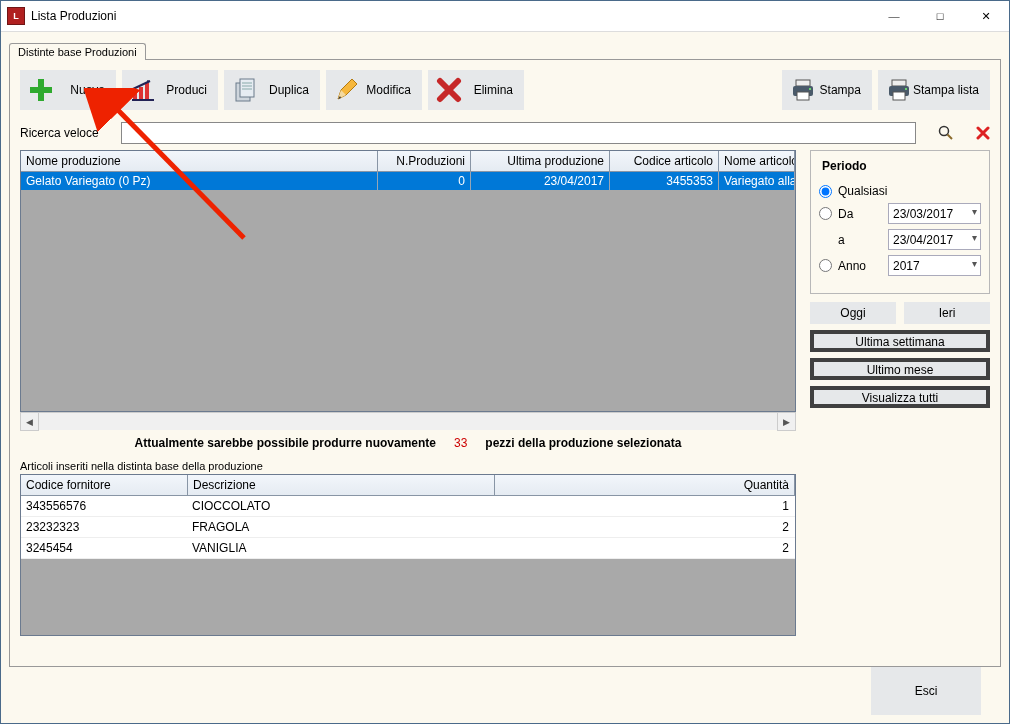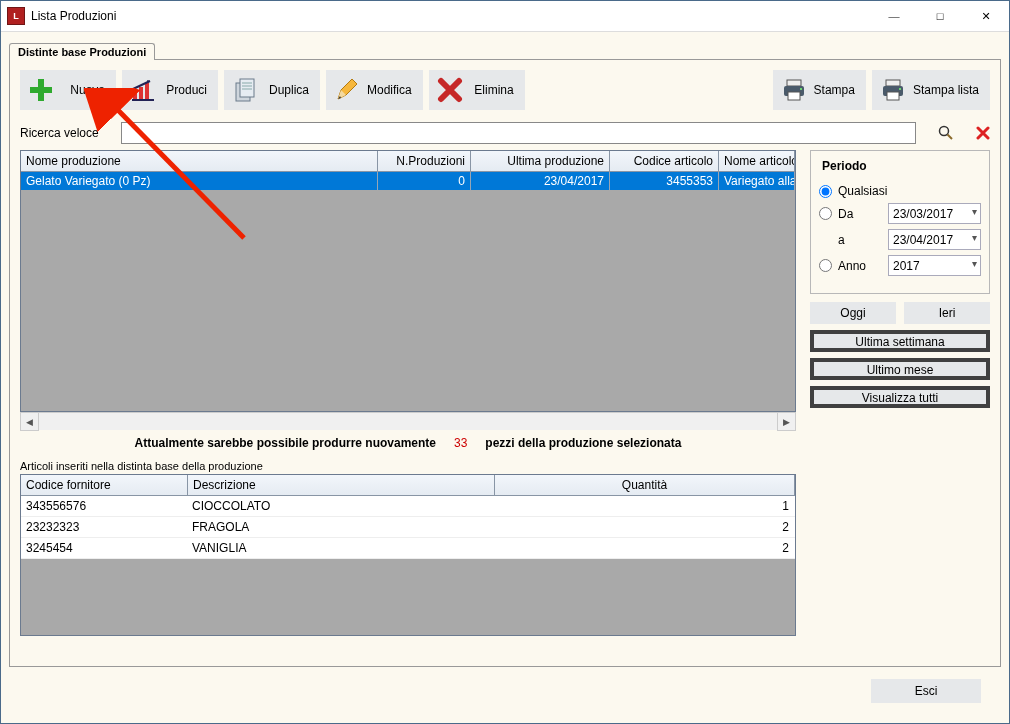--- a/index.html
+++ b/index.html
@@ -6,25 +6,25 @@
 .window{width:1010px;height:724px;border:1px solid #4a6a8a;box-sizing:border-box;display:flex;flex-direction:column;background:#fff}
 
 .titlebar{height:30px;background:#fff;display:flex;align-items:center;border-bottom:1px solid #ddd}
 .titlebar .app-icon{width:16px;height:16px;margin:0 6px;background:#b02020;border:1px solid #701515;display:flex;align-items:center;justify-content:center;color:#fff;font-size:9px;font-weight:bold}
 .titlebar .title{flex:0 0 auto}
 .titlebar .spacer{flex:1}
 .titlebar .win-btn{width:46px;height:30px;display:flex;align-items:center;justify-content:center;font-family:"Segoe UI Symbol";font-size:11px;color:#000}
 
 .client{flex:1;background:#fcf9ef;padding:8px;box-sizing:border-box;display:flex;flex-direction:column;position:relative}
 .tabrow{display:flex;align-items:flex-end;height:20px}
-.tab{border:1px solid #999;border-bottom:none;background:#fcf9ef;border-radius:3px 3px 0 0;padding:2px 8px;font-weight:bold;font-size:11px;position:relative;z-index:2}
+.tab{border:1px solid #999;border-bottom:none;background:#fcf9ef;border-radius:3px 3px 0 0;padding:2px 8px;font-weight:normal;font-size:11px;position:relative;z-index:2}
 .panel{flex:1;border:1px solid #999;background:#fcf9ef;margin-top:-1px;padding:10px;box-sizing:border-box;display:flex;flex-direction:column;position:relative}
 
 .toolbar{display:flex;gap:6px;align-items:center}
-.tbtn{height:40px;background:#e6e8ea;border:1px solid #e6e8ea;display:flex;align-items:center;padding:0 10px 0 6px;gap:6px;min-width:96px;box-sizing:border-box;font-size:12px}
+.tbtn{height:40px;background:#e6e8ea;border:1px solid #e6e8ea;display:flex;align-items:center;padding:0 10px 0 6px;gap:0;min-width:96px;box-sizing:border-box;font-size:12px}
 .tbtn .ico{width:28px;height:28px;display:flex;align-items:center;justify-content:center}
 .tbtn .lbl{flex:1;text-align:right}
 .toolbar .spacer{flex:1}
 
 .searchrow{display:flex;align-items:center;margin-top:12px;gap:22px}
 .searchrow .lbl{white-space:nowrap}
 .searchrow input{flex:1;height:20px;border:1px solid #888;padding:0 4px;font-family:inherit;font-size:12px}
 
 .maincols{display:flex;gap:14px;margin-top:6px;flex:1;min-height:0}
 .leftcol{flex:1;display:flex;flex-direction:column;min-width:0}
@@ -48,39 +48,39 @@
 
 .msg{text-align:center;margin:6px 0 10px 0;font-size:12px}
 .msg b{font-weight:bold}
 .msg .num{color:#c00;font-weight:normal;margin:0 18px}
 
 .dtitle{font-weight:normal;font-size:11px;margin-bottom:2px}
 .dtable{border:1px solid #6b7a8f;background:#a9a9a9;height:160px;display:flex;flex-direction:column}
 .dtable .ghead{background:#e3e9ef}
 .dc-cf{flex:0 0 156px}
 .dc-de{flex:0 0 296px}
-.dc-qt{flex:1;text-align:center}
+.dc-qt{flex:1;text-align:right}
 .dbody{background:#fff}
 .drow{display:flex;border-bottom:1px solid #eee}
 .drow .gc{background:#fff;color:#000;border-right:none;padding:3px 5px}
 .drow .dc-qt{text-align:right;padding-right:6px}
 
 .gbox{border:1px solid #b8b8b8;padding:8px 8px 12px 8px;margin-bottom:8px}
 .gbox .gtitle{font-weight:bold;font-size:12px;margin:-14px 8px 6px 0;background:#fcf9ef;display:inline-block;padding:0 3px}
 .radio-row{display:flex;align-items:center;gap:6px;margin:5px 0;font-size:12px}
 .radio-row input[type=radio]{margin:0}
 .radio-row .rlabel{width:44px}
 .dsel{flex:1;height:19px;border:1px solid #aab;background:#fff;padding:0 14px 0 4px;font-size:12px;display:flex;align-items:center;position:relative}
 .dsel::after{content:"▾";position:absolute;right:3px;top:2px;font-size:10px;color:#555}
 .sbtnrow{display:flex;gap:8px;margin-top:6px}
 .smallbtn{flex:1;height:22px;background:#e6e8ea;border:1px solid #e6e8ea;font-size:12px}
 .widebtn{display:block;width:100%;height:22px;background:#e6e8ea;border:4px solid #404040;font-size:12px;margin-top:6px}
 
 .footer{height:48px;display:flex;align-items:center;justify-content:flex-end;padding:0 20px}
-.exitbtn{width:110px;height:24px;background:#e6e8ea;border:1px solid #e6e8ea;font-size:12px}
+.exitbtn{width:110px;height:48px;background:#e6e8ea;border:1px solid #e6e8ea;font-size:12px}
 
 .arrow{position:absolute;left:74px;top:28px;pointer-events:none}
 
 svg{display:block}
 </style>
 </head>
 <body>
 
 <div class="window">
 

